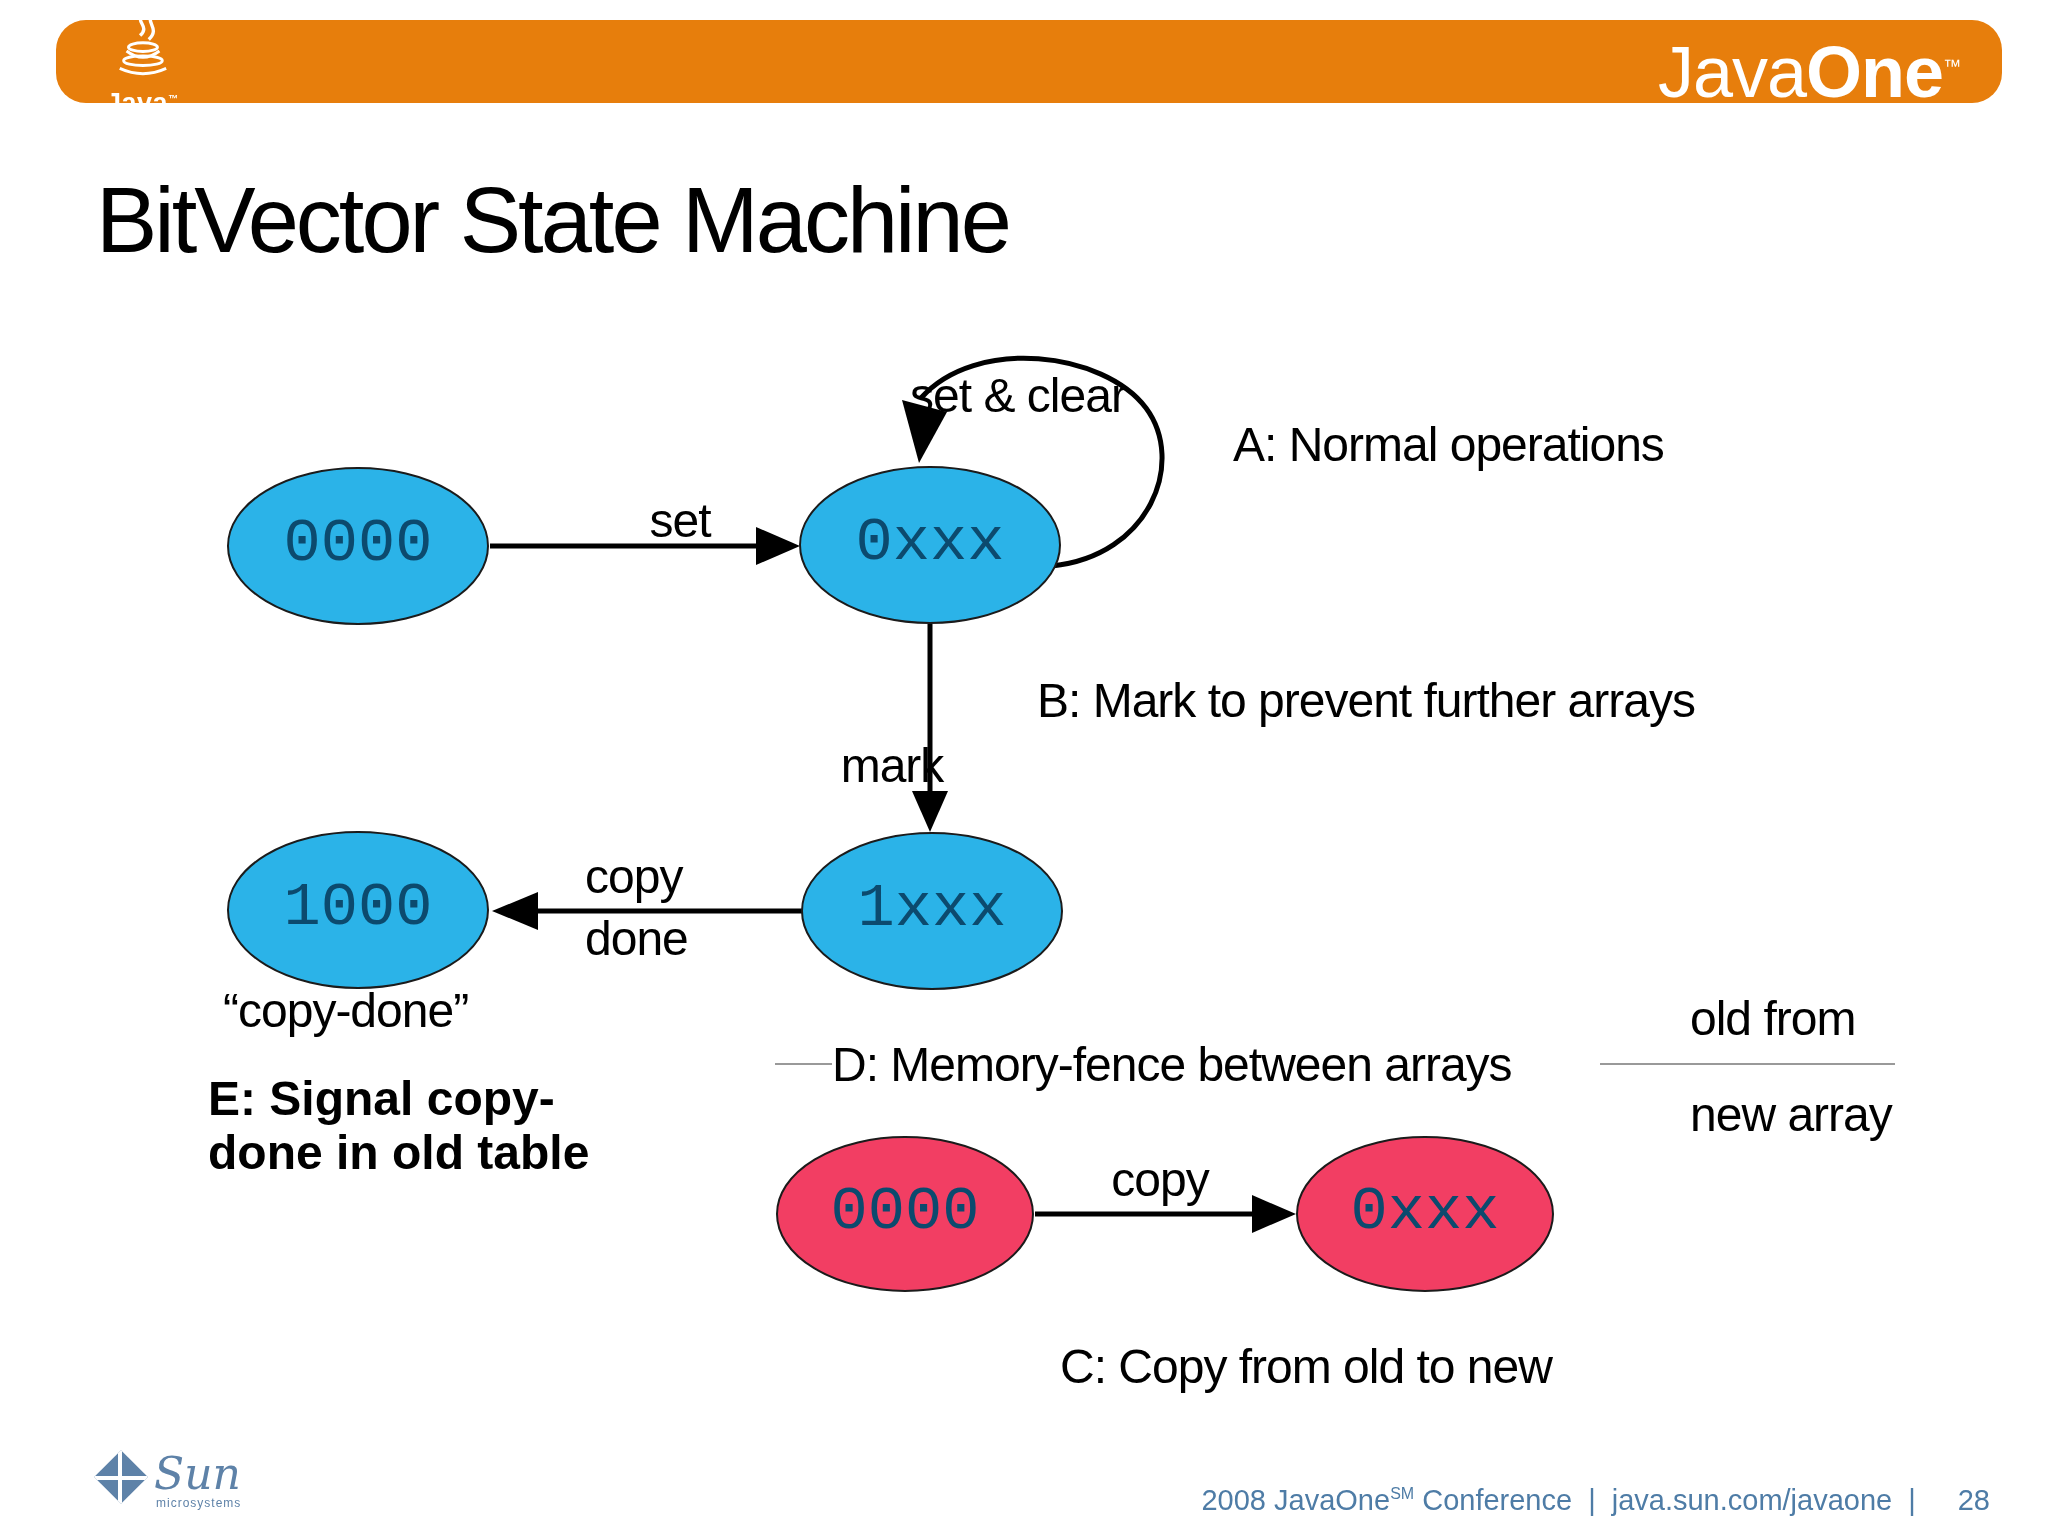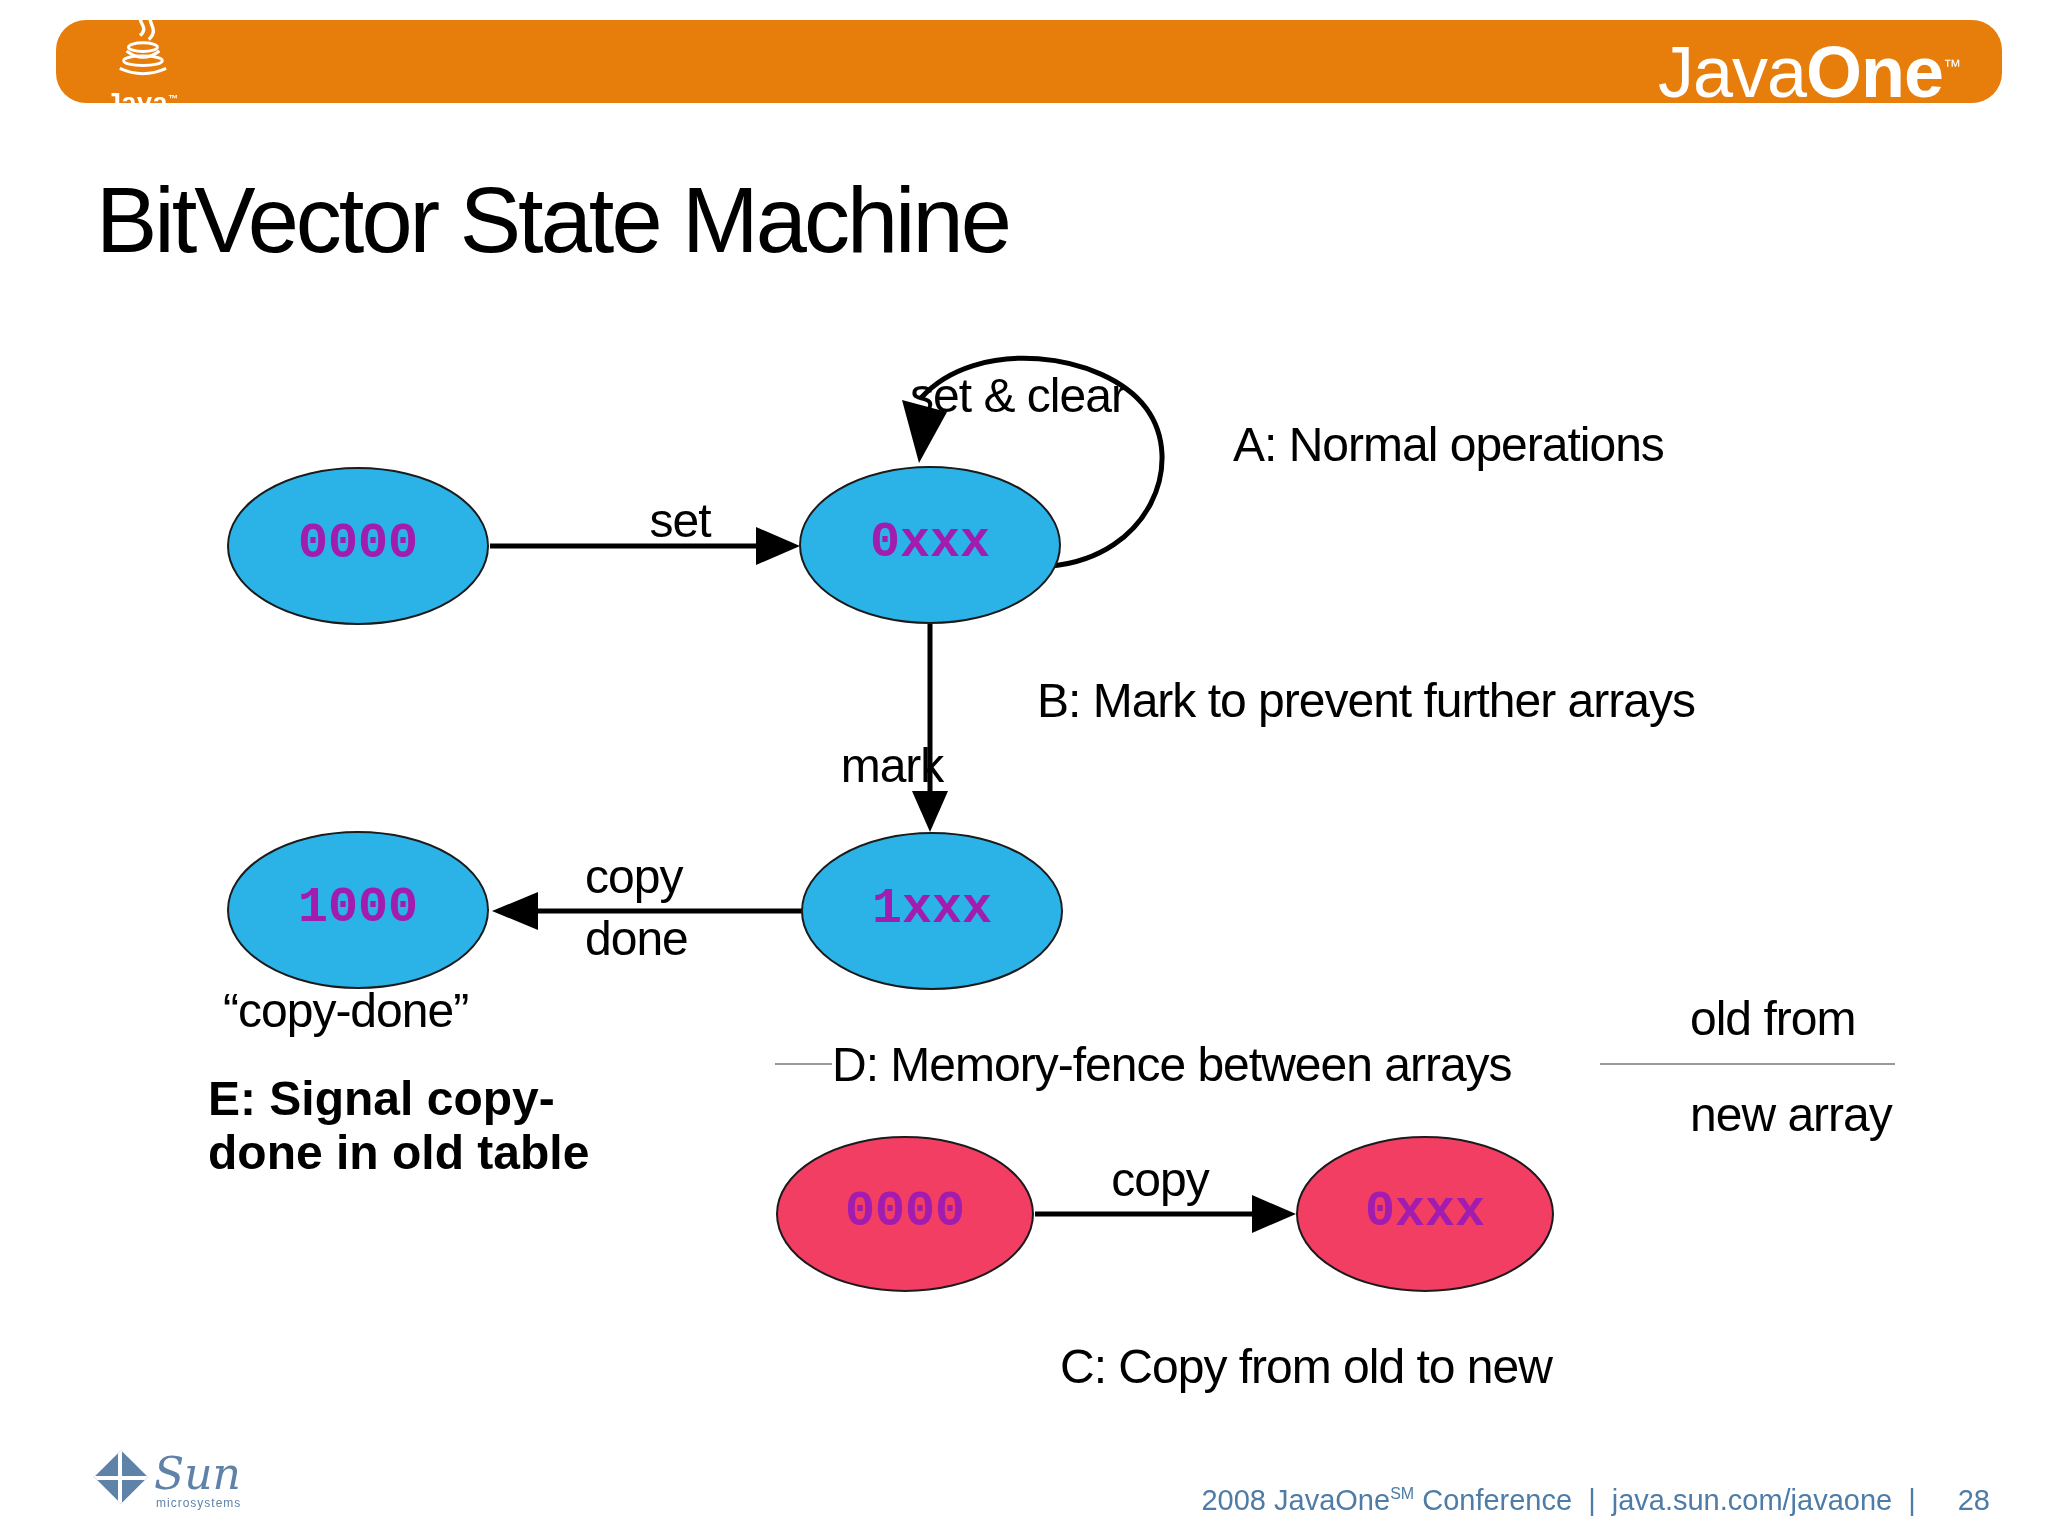--- a/index.html
+++ b/index.html
@@ -28,22 +28,22 @@
   .st-pink{fill:#F23E63;stroke:#1b1b1b;stroke-width:2px;}
   .edge{stroke:#000;stroke-width:5px;fill:none;}
   .head{fill:#000;stroke:none;}
   .divline{stroke:#999999;stroke-width:2px;}
 
   
   .lbl{position:absolute;font-size:48px;color:#000;white-space:nowrap;line-height:1.12;
        letter-spacing:-1px;}
   .ctr{transform:translate(-50%,-50%);}
   .statelbl{position:absolute;transform:translate(-50%,-54%);
-            font-family:"Liberation Mono",monospace;font-weight:bold;font-size:50px;
-            color:#a21caf;white-space:nowrap;}
+            font-family:"Liberation Mono",monospace;font-weight:normal;font-size:62px;
+            color:#0c4a6e;white-space:nowrap;}
   .bold{font-weight:bold;letter-spacing:0;}
 
   
   .sun-logo{position:absolute;left:102px;top:1452px;display:flex;align-items:flex-start;}
   .sun-diamond{width:38px;height:38px;margin:6px 14px 0 0;transform:rotate(45deg);
       background:
         linear-gradient(45deg,  transparent 44%, #fff 44%, #fff 52%, transparent 52%),
         linear-gradient(-45deg, transparent 44%, #fff 44%, #fff 52%, transparent 52%),
         #5E82A8;}
   .sun-text{display:flex;flex-direction:column;color:#5E82A8;}

